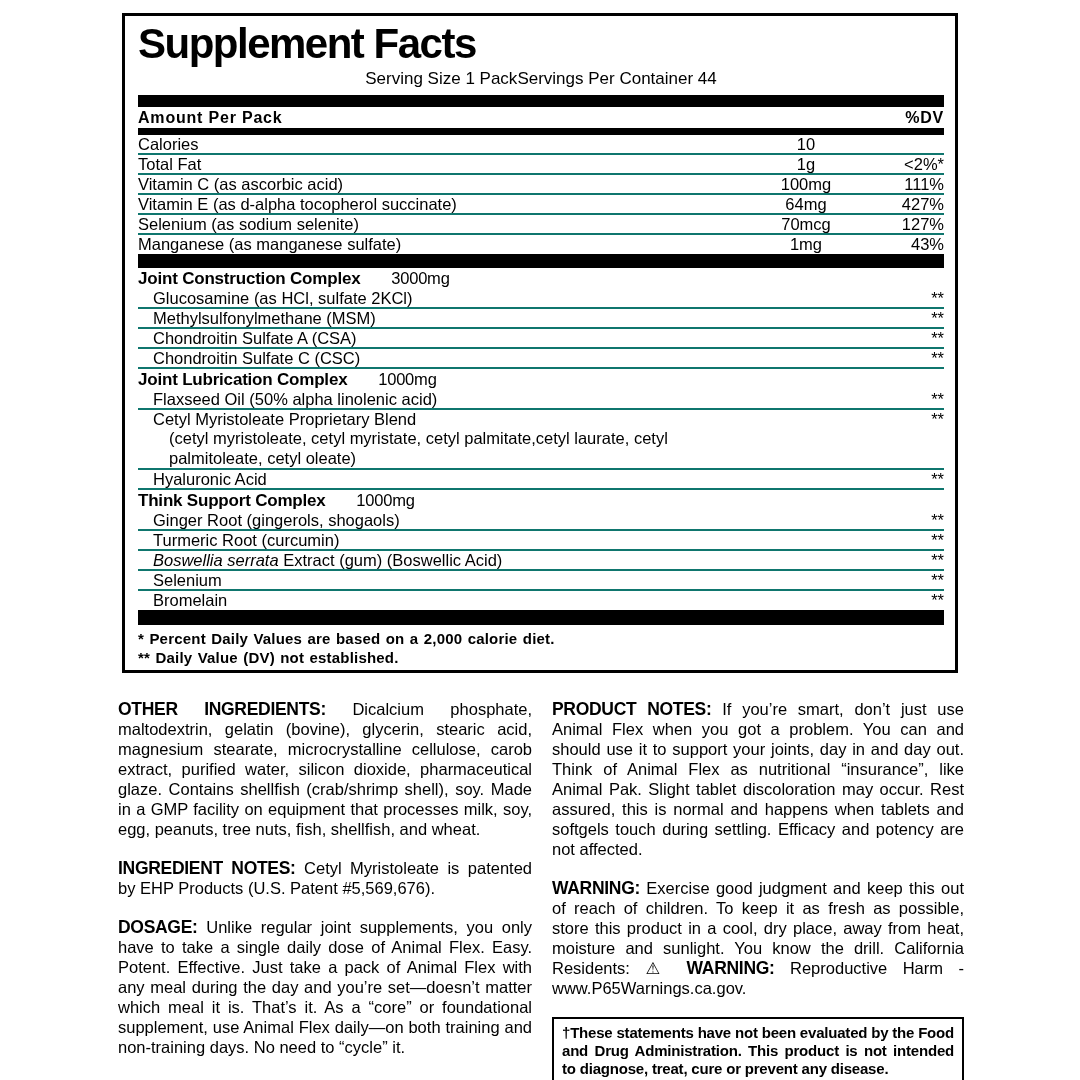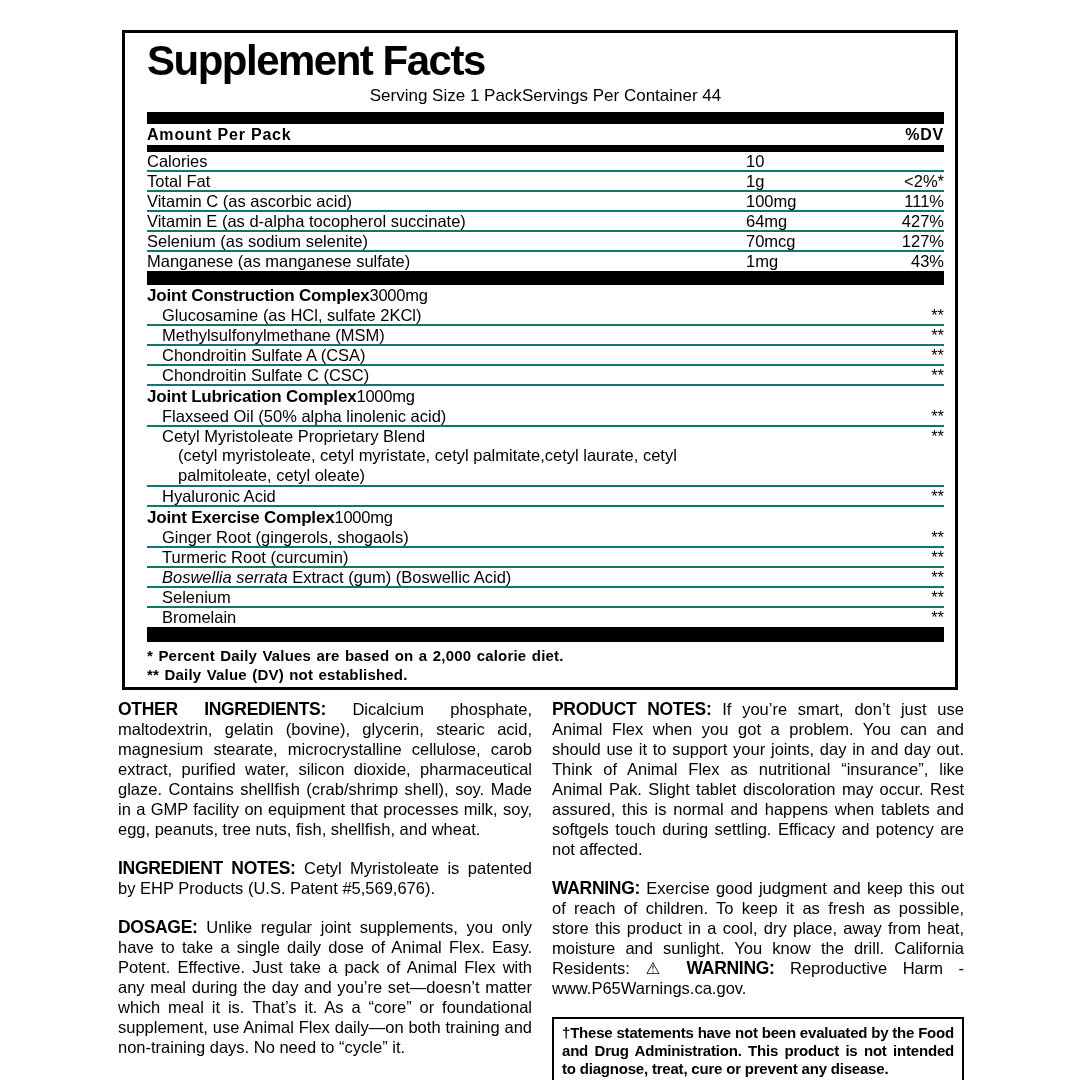--- a/index.html
+++ b/index.html
@@ -3,22 +3,22 @@
 <meta charset="utf-8">
 <style>
   html,body{margin:0;padding:0;}
   body{
     width:1080px;height:1080px;position:relative;background:#ffffff;color:#000000;
     font-family:"Liberation Sans", sans-serif;
     -webkit-font-smoothing:antialiased;
   }
   
   .facts-box{
-    position:absolute;left:122px;top:30px;width:836px;height:660px;
-    border:3px solid #000;box-sizing:border-box;padding:5px 11px 8px 22px;
+    position:absolute;left:122px;top:13px;width:836px;height:660px;
+    border:3px solid #000;box-sizing:border-box;padding:5px 11px 8px 13px;
     background:#fff;
   }
   .facts-title{
     font-size:42px;font-weight:bold;letter-spacing:-1.5px;line-height:46px;margin:0;
   }
   .serving-row{
     display:flex;justify-content:center;align-items:baseline;
     font-size:17px;line-height:22px;margin:1px 0 5px 0;
   }
   .bar{background:#000;width:100%;}
@@ -28,21 +28,21 @@
   .bar-bottom{height:15px;margin-top:1px;}
   .header-row{
     display:flex;justify-content:space-between;align-items:center;
     font-weight:bold;font-size:16px;line-height:21px;letter-spacing:0.8px;
   }
   .frow{
     display:flex;align-items:flex-start;
     font-size:16.5px;line-height:18px;border-bottom:2px solid #0f766e;
   }
   .frow .cell-name{flex:1 1 auto;}
-  .cell-amt{flex:0 0 120px;text-align:left;}
+  .cell-amt{flex:0 0 120px;text-align:center;}
   .cell-dv{flex:0 0 78px;text-align:right;}
   #nutrient-rows .frow:last-child{border-bottom:none;}
   .sec-header{
     display:flex;align-items:flex-start;font-weight:bold;font-size:17px;line-height:21px;
     letter-spacing:-0.2px;
   }
   .sec-header .cell-amt{font-weight:normal;font-size:16.5px;}
   .frow.indent .cell-name{padding-left:15px;}
   .subline{padding-left:16px;line-height:20px;}
   .it{font-style:italic;}
@@ -193,21 +193,21 @@
         <div class="frow indent">
           <div class="cell-name">
             <div><span>Hyaluronic Acid</span></div>
           </div>
           <div class="cell-amt"></div>
           <div class="cell-dv">**</div>
         </div>
       </div>
       <div class="sec">
         <div class="sec-header">
-          <div class="cell-name">Joint Exercise Complex</div>
+          <div class="cell-name">Think Support Complex</div>
           <div class="cell-amt">1000mg</div>
           <div class="cell-dv"></div>
         </div>
         <div class="frow indent">
           <div class="cell-name">
             <div><span>Ginger Root (gingerols, shogaols)</span></div>
           </div>
           <div class="cell-amt"></div>
           <div class="cell-dv">**</div>
         </div>

